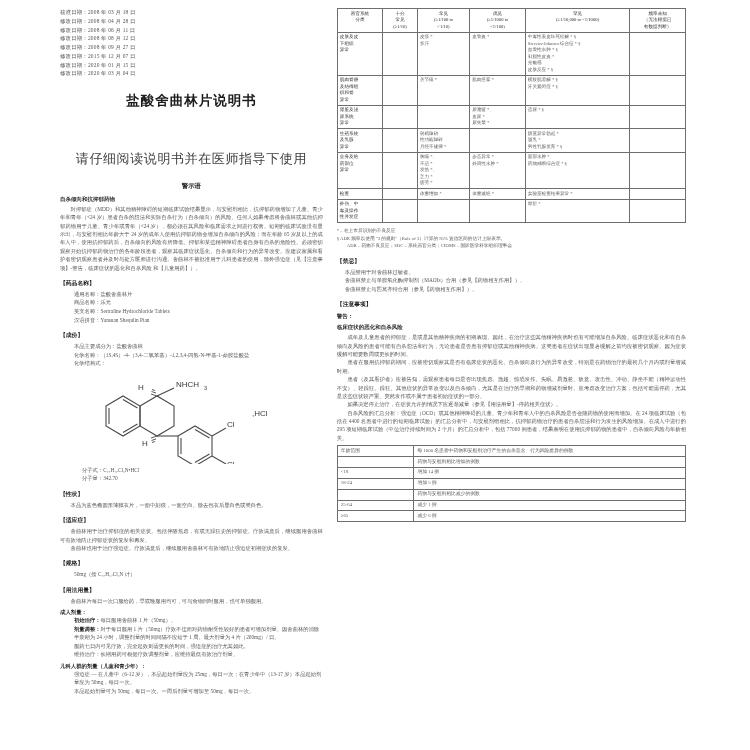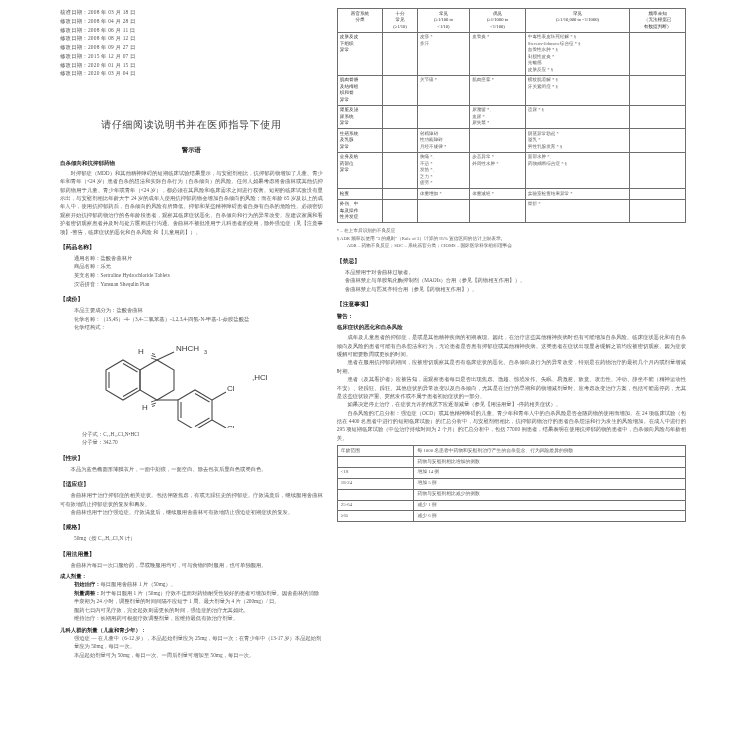--- a/index.html
+++ b/index.html
@@ -15,21 +15,21 @@
   .col-right { width: 420px; padding: 0 58px 0 6px; }
 
   .dates { margin-bottom: 10px; }
   .date-line { font-size: 5.4px; line-height: 1.62; color: #555; letter-spacing: .2px; }
 
   .doc-title {
     text-align: center; font-size: 13.5px; font-weight: bold;
     color: #1c1c1c; margin: 14px 0 5px 0; letter-spacing: 1px;
   }
   .doc-subtitle {
-    text-align: center; font-size: 10px; color: #3d3d3d;
+    text-align: center; font-size: 13px; color: #3d3d3d;
     margin-bottom: 14px; letter-spacing: .6px; margin-top: 40px;
   }
   .centered-head {
     text-align: center; font-size: 6.4px; font-weight: bold;
     color: #2a2a2a; margin-bottom: 5px;
   }
   .bold-sub { font-size: 5.5px; font-weight: bold; color: #2f2f2f; margin: 4px 0 2px 0; }
   .para { font-size: 5.3px; line-height: 1.58; text-align: justify; color: #565656; text-indent: 2em; }
   .sec-head { font-size: 5.8px; font-weight: bold; color: #1f1f1f; margin: 7px 0 2px 0; }
   .sub-item { font-size: 5.3px; line-height: 1.62; color: #565656; padding-left: 14px; }
@@ -73,20 +73,21 @@
       <div class="date-line">核准日期：2008 年 03 月 18 日</div>
       <div class="date-line">修改日期：2008 年 04 月 28 日</div>
       <div class="date-line">修改日期：2008 年 06 月 11 日</div>
       <div class="date-line">修改日期：2008 年 08 月 12 日</div>
       <div class="date-line">修改日期：2008 年 09 月 27 日</div>
       <div class="date-line">修改日期：2015 年 12 月 07 日</div>
       <div class="date-line">修改日期：2020 年 01 月 15 日</div>
       <div class="date-line">修改日期：2020 年 03 月 04 日</div>
     </div>
 
+    <div class="doc-title">盐酸舍曲林片说明书</div>
     <div class="doc-subtitle">请仔细阅读说明书并在医师指导下使用</div>
 
     <div class="centered-head">警示语</div>
     <div class="bold-sub">自杀倾向和抗抑郁药物</div>
     <div class="para">对抑郁症（MDD）和其他精神障碍的短期临床试验结果显示，与安慰剂相比，抗抑郁药物增加了儿童、青少年和青年（&lt;24 岁）患者自杀的想法和实际自杀行为（自杀倾向）的风险。任何人如果考虑将舍曲林或其他抗抑郁药物用于儿童、青少年或青年（&lt;24 岁），都必须在其风险和临床需求之间进行权衡。短期的临床试验没有显示出，与安慰剂相比年龄大于 24 岁的成年人使用抗抑郁药物会增加自杀倾向的风险；而在年龄 65 岁及以上的成年人中，使用抗抑郁药后，自杀倾向的风险有所降低。抑郁和某些精神障碍患者自身有自杀的危险性。必须密切观察开始抗抑郁药物治疗的各年龄段患者，观察其临床症状恶化、自杀倾向和行为的异常改变。应建议家属和看护者密切观察患者并及时与处方医师进行沟通。舍曲林不被批准用于儿科患者的使用，除外强迫症（见【注意事项】-警告，临床症状的恶化和自杀风险 和【儿童用药】）。</div>
 
     <div class="sec-head">【药品名称】</div>
     <div class="sub-item">通用名称：盐酸舍曲林片</div>
     <div class="sub-item">商品名称：乐元</div>
     <div class="sub-item">英文名称：Sertraline Hydrochloride Tablets</div>

